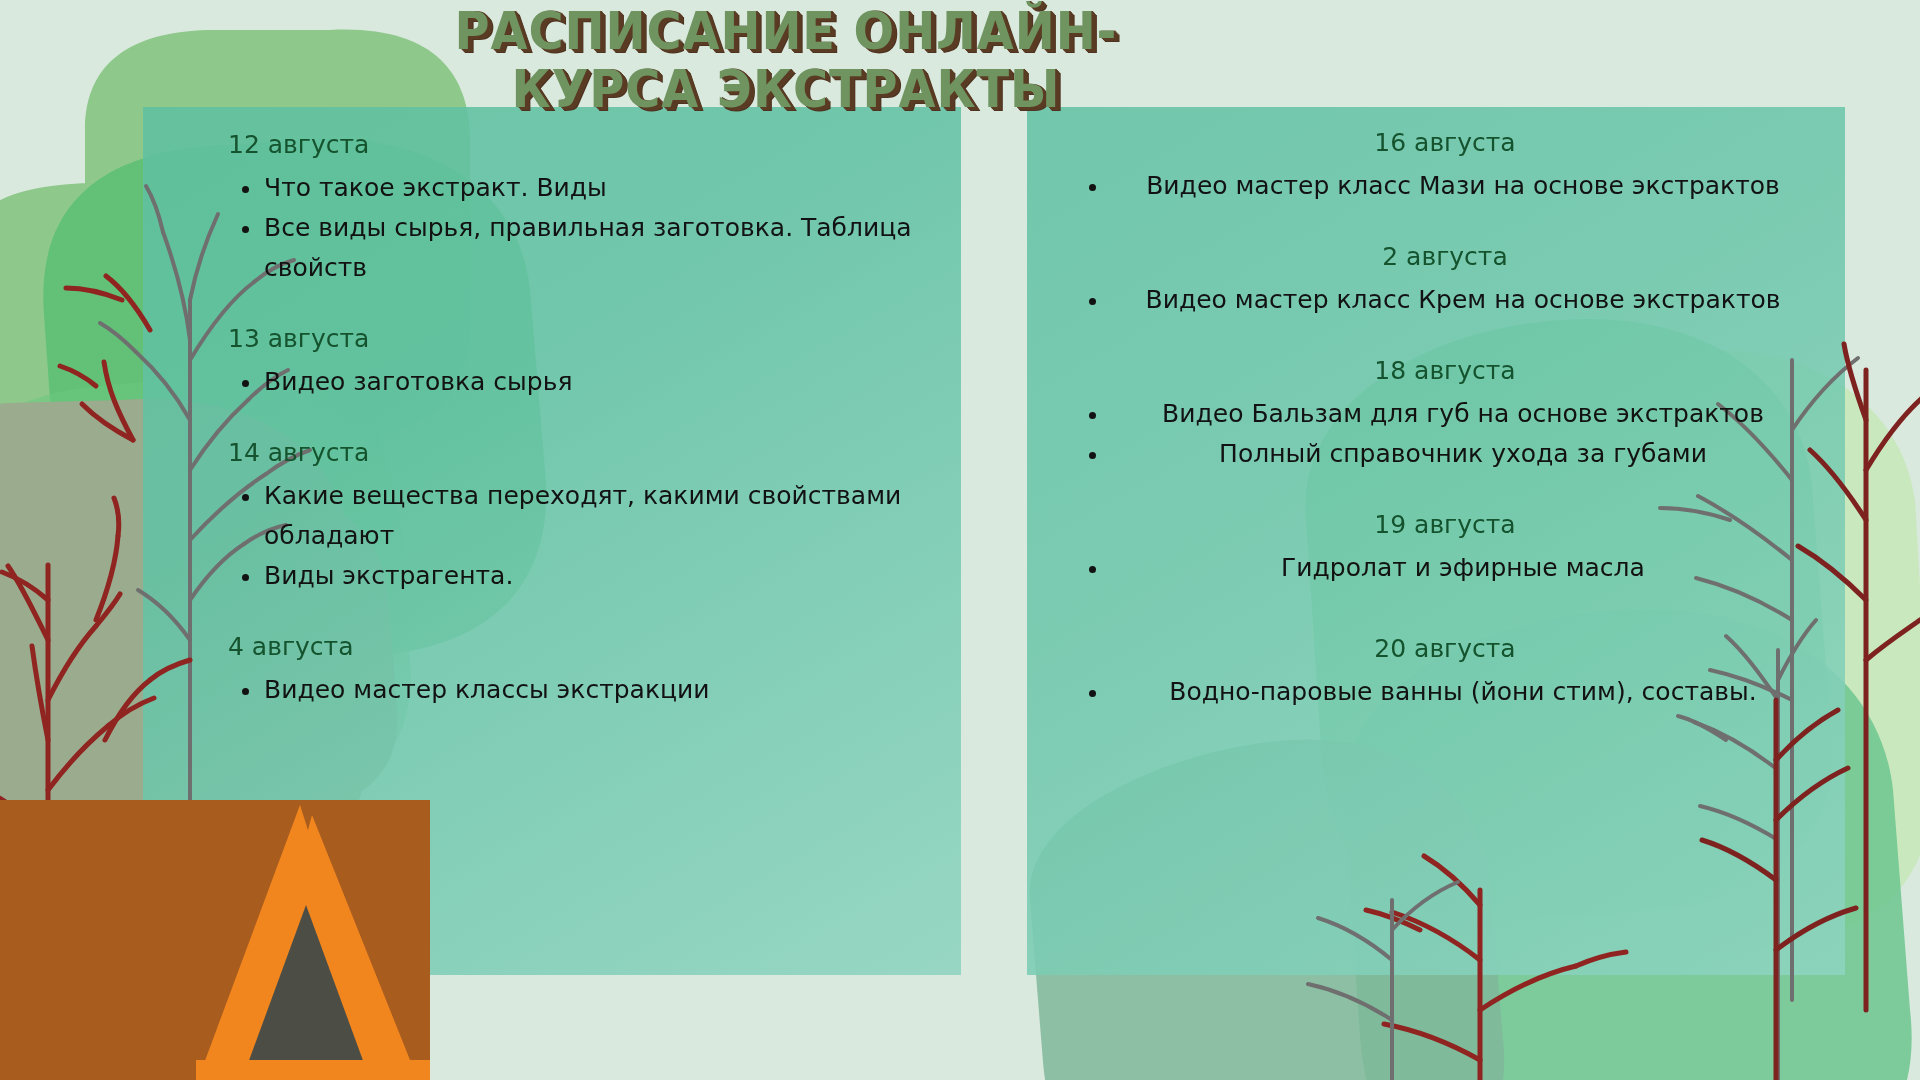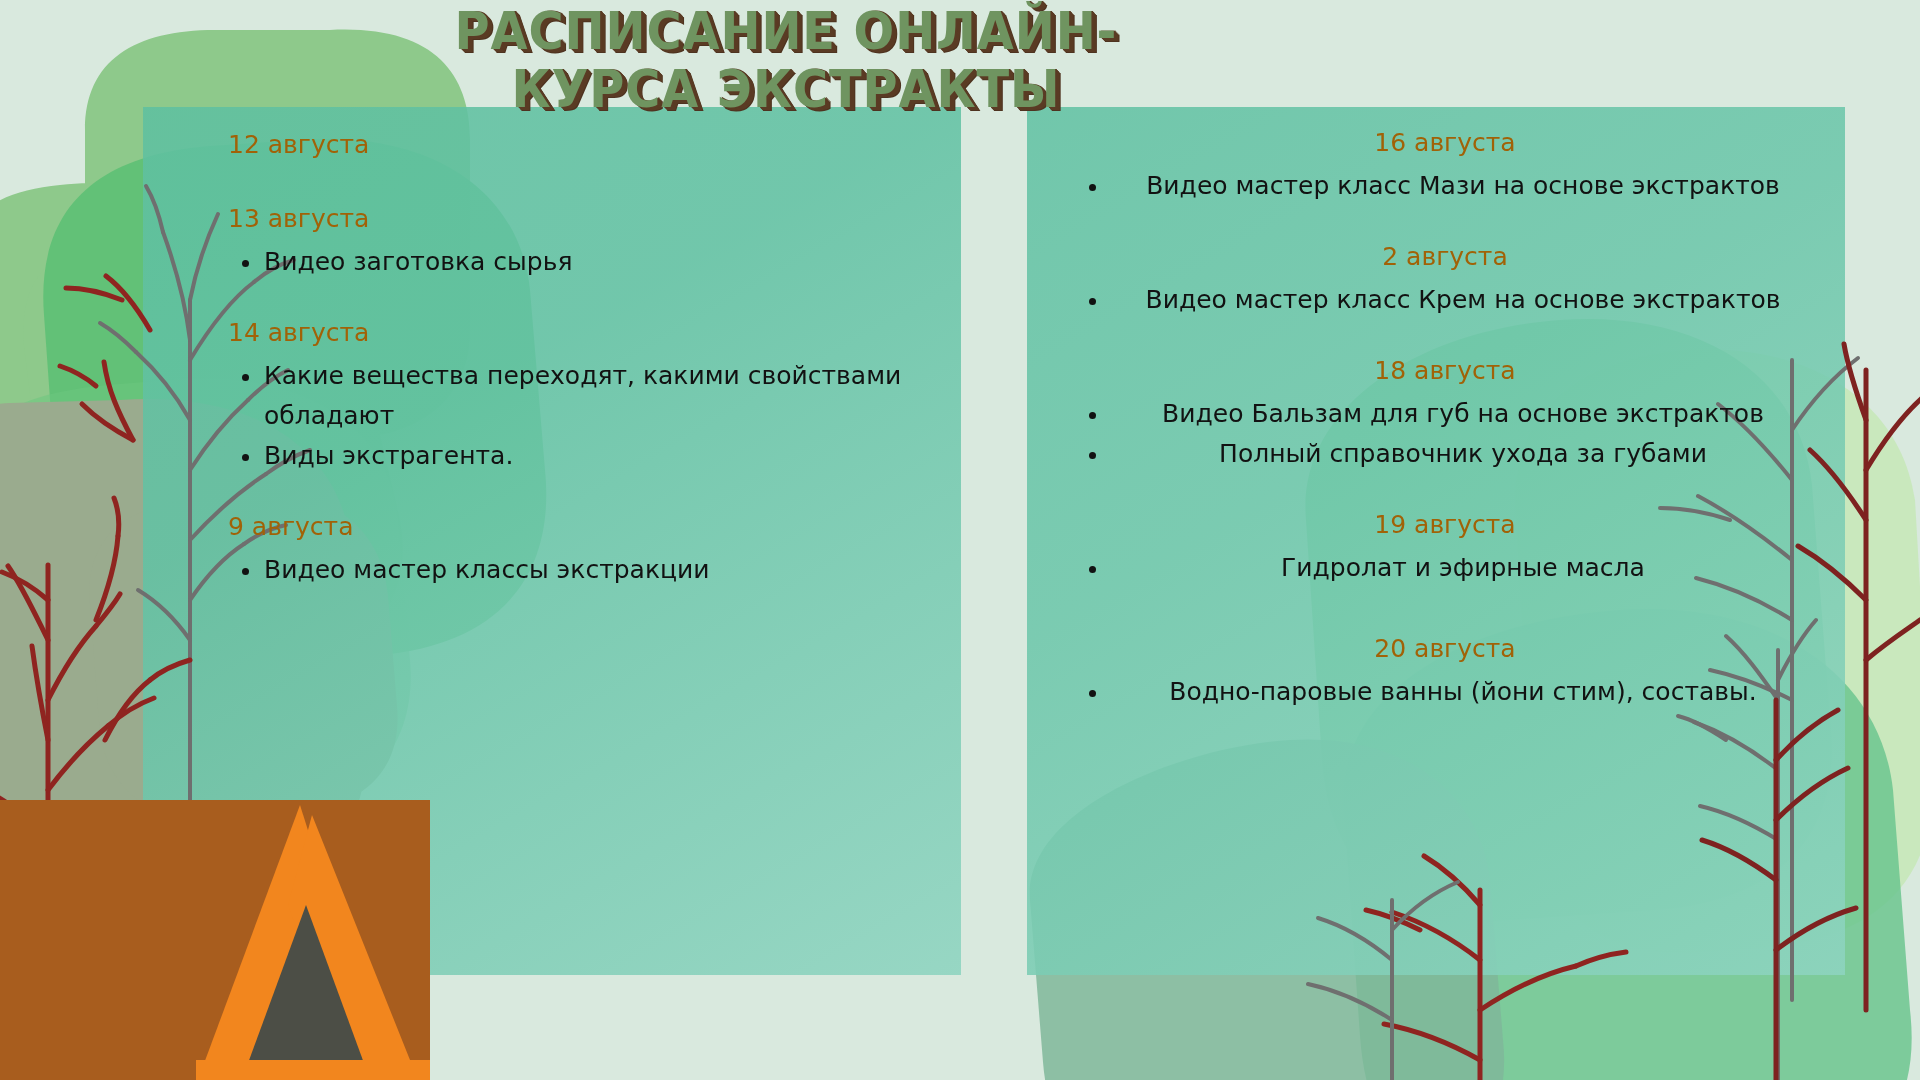--- a/index.html
+++ b/index.html
@@ -68,21 +68,21 @@
     z-index: 30;
     color: #141414;
   }
   #col-left  { left: 228px; top: 128px;  width: 700px; }
   #col-right { left: 1075px; top: 126px; width: 740px; }
 
   .day { margin: 0; padding: 0; }
   .day-label {
     font-size: 25px;
     line-height: 34px;
-    color: #a16207;
+    color: #14532d;
     margin: 0 0 6px 0;
     white-space: nowrap;
   }
   ul.items {
     list-style: none;
     margin: 0 0 0 0;
     padding: 0;
   }
   ul.items li {
     position: relative;
@@ -274,20 +274,24 @@
 
   <div id="title-block">
     <span class="tline">РАСПИСАНИЕ ОНЛАЙН-</span>
     <span class="tline">КУРСА ЭКСТРАКТЫ</span>
   </div>
 
   <div class="col" id="col-left">
 
     <div class="day">
       <div class="day-label">12 августа</div>
+      <ul class="items">
+        <li>Что такое экстракт. Виды</li>
+        <li>Все виды сырья, правильная заготовка. Таблица свойств</li>
+      </ul>
     </div>
 
     <div class="gap-md"></div>
 
     <div class="day">
       <div class="day-label">13 августа</div>
       <ul class="items">
         <li>Видео заготовка сырья</li>
       </ul>
     </div>
@@ -298,21 +302,21 @@
       <div class="day-label">14 августа</div>
       <ul class="items">
         <li>Какие вещества переходят, какими свойствами обладают</li>
         <li>Виды экстрагента.</li>
       </ul>
     </div>
 
     <div class="gap-md"></div>
 
     <div class="day">
-      <div class="day-label">9 августа</div>
+      <div class="day-label">4 августа</div>
       <ul class="items">
         <li>Видео мастер классы экстракции</li>
       </ul>
     </div>
   </div>
 
   <div class="col" id="col-right">
 
     <div class="day">
       <div class="day-label">16 августа</div>

